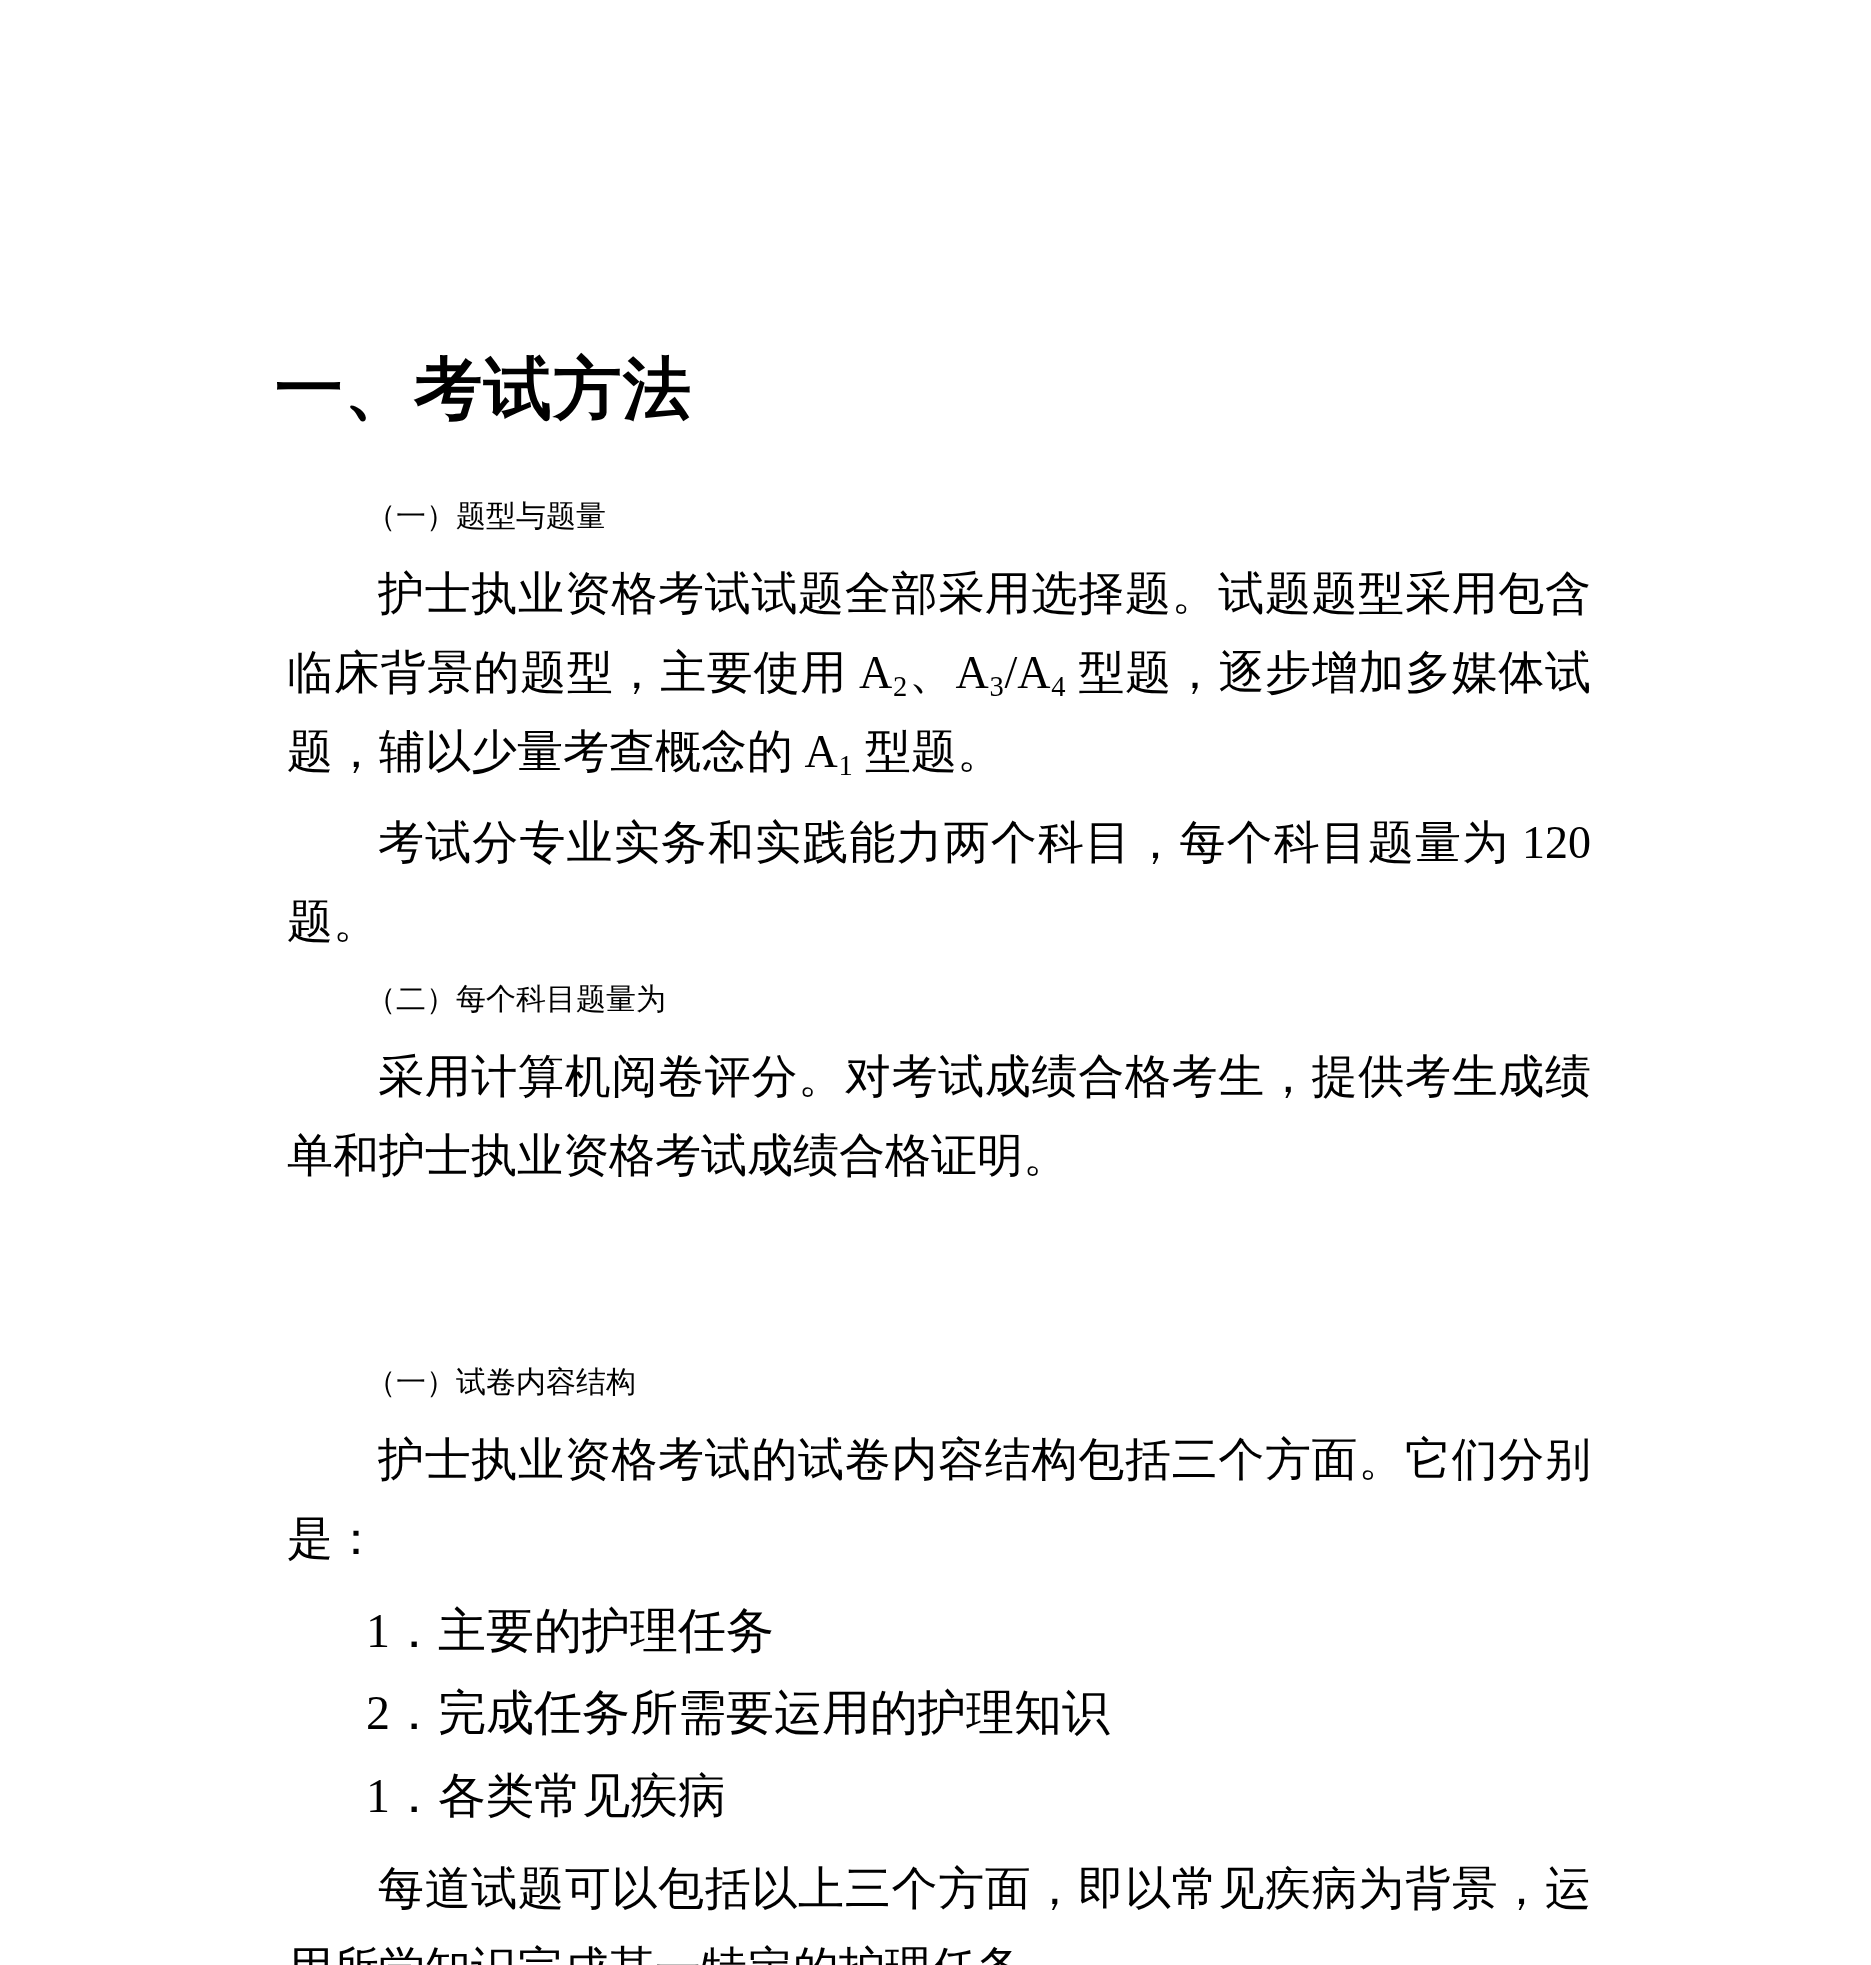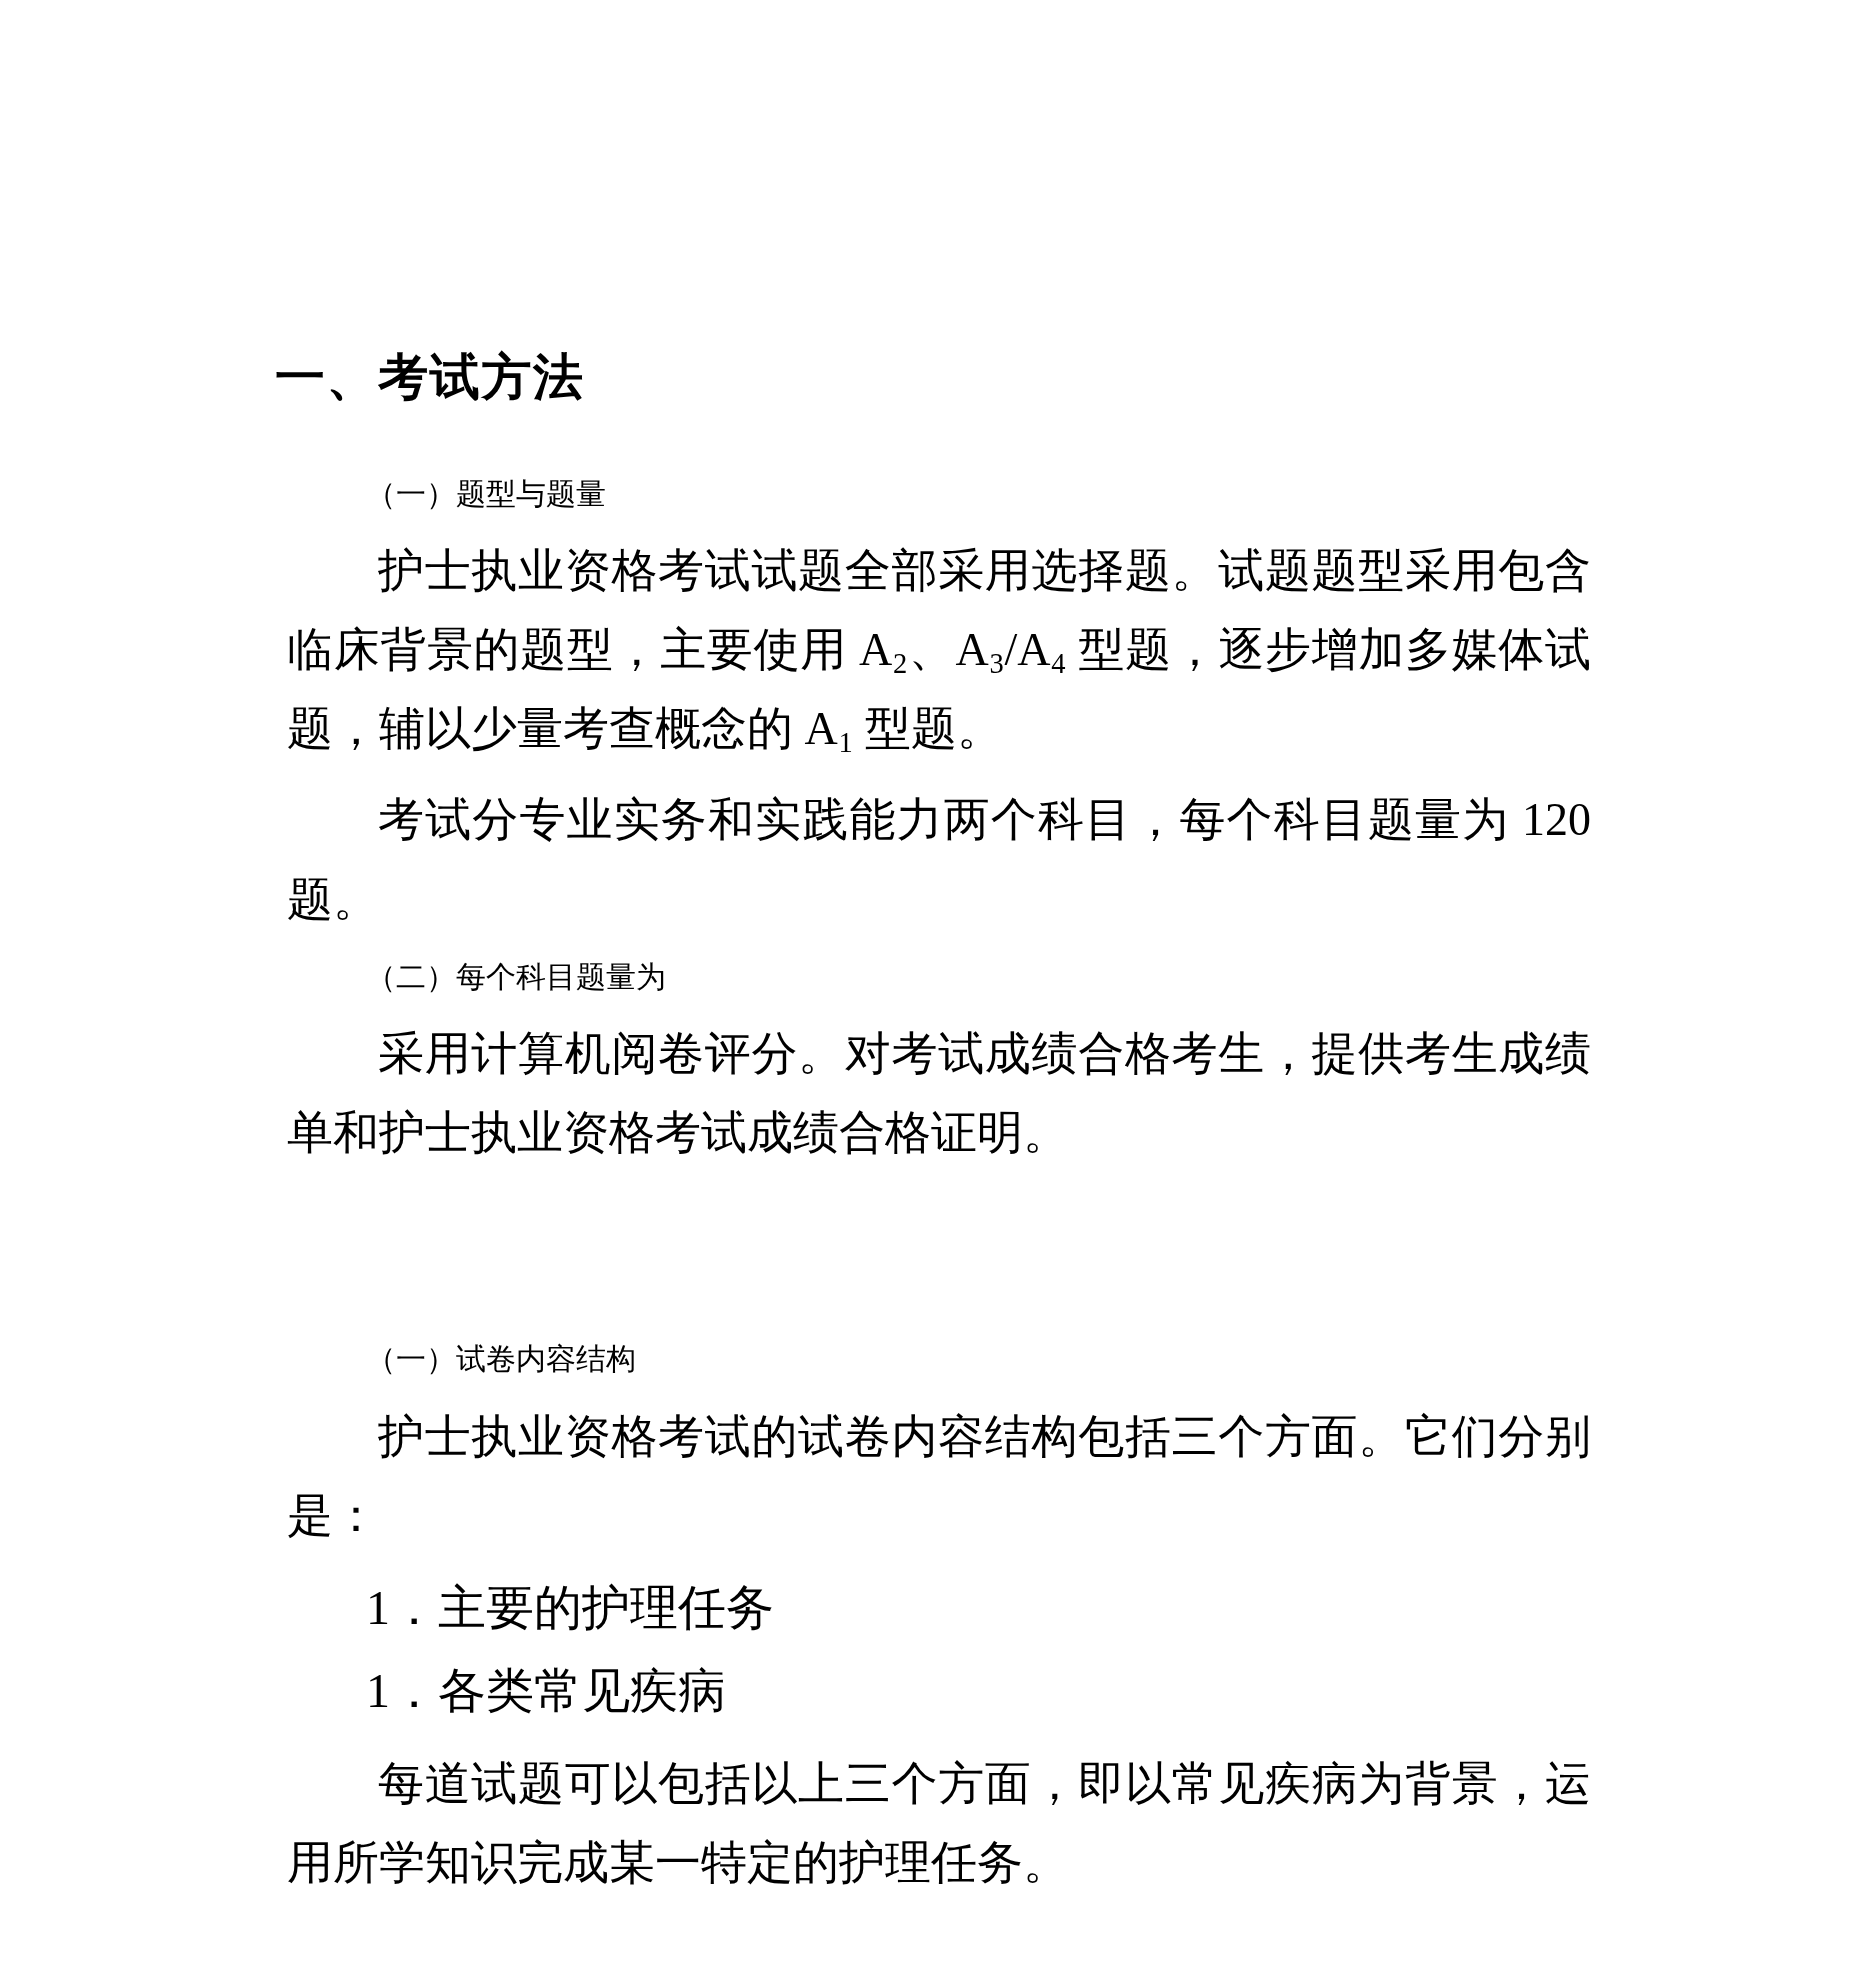--- a/index.html
+++ b/index.html
@@ -23,21 +23,21 @@
   }
   .content {
     position: absolute;
     left: 275px;
     top: 346px;
     width: 1328px;
   }
   h1.section-title {
     font-family: "DejaVu Sans", "Liberation Sans", sans-serif;
     font-weight: bold;
-    font-size: 50px;
+    font-size: 68px;
     line-height: 1.25;
     margin: 0 0 0 0;
     letter-spacing: 1.6px;
   }
   .block-gap-lg { height: 59px; }
   .block-gap-xl { height: 90px; }
   p.para {
     font-size: 46px;
     line-height: 1.72;
     margin: 12px;
@@ -90,20 +90,21 @@
 
 
     <div class="block-gap-lg"></div>
 
     <p class="sub-head">（一）试卷内容结构</p>
 
     <p class="para">护士执业资格考试的试卷内容结构包括三个方面。它们分别是：</p>
 
     <p class="list-item">1．主要的护理任务</p>
 
+    <p class="list-item">2．完成任务所需要运用的护理知识</p>
 
     <p class="list-item">1．各类常见疾病</p>
 
     <p class="para">每道试题可以包括以上三个方面，即以常见疾病为背景，运用所学知识完成某一特定的护理任务。</p>
 
   </div>
 
 </div>
 
 

